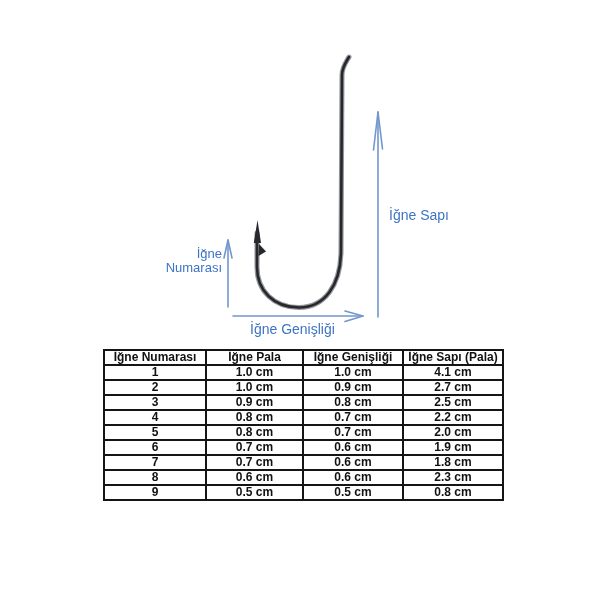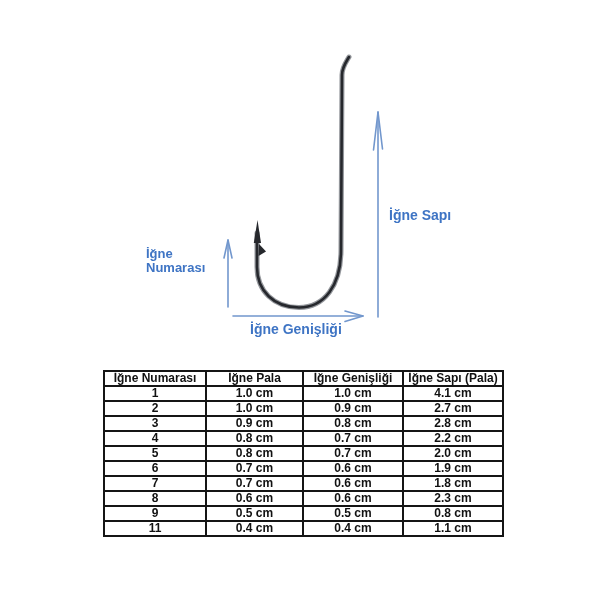--- a/index.html
+++ b/index.html
@@ -19,38 +19,37 @@
     overflow:hidden;
   }
   .diagram-svg{position:absolute;left:0;top:0;}
   .hook-outer{fill:none;stroke:var(--hook-light);stroke-width:5;stroke-linejoin:round;stroke-linecap:round;}
   .hook-inner{fill:none;stroke:var(--hook-dark);stroke-width:2.6;stroke-linejoin:round;stroke-linecap:round;}
   .hook-solid{fill:var(--hook-dark);stroke:none;}
   .arrow-line{fill:none;stroke:var(--arrow-blue);stroke-width:1.6;stroke-linecap:round;stroke-linejoin:round;}
   .diagram-label{
     position:absolute;
     color:var(--label-blue);
-    font-weight:700;
+    font-weight:400;
     font-size:14px;
     white-space:nowrap;
   }
   .label-length{
     left:146px;top:247px;width:76px;
-    text-align:left;font-size:13px;line-height:14px;white-space:normal;
+    text-align:right;font-size:13px;line-height:14px;white-space:normal;
   }
   .label-shank{left:389px;top:207px;}
   .label-gap{left:250px;top:321px;}
 
   .spec-table{
     position:absolute;left:103px;top:349px;
     border-collapse:collapse;
     table-layout:fixed;
     width:399px;
     background:#ffffff;
-    margin-top:21px;
   }
   .spec-table th,.spec-table td{
     border:2px solid var(--border-black);
     height:14px;
     padding:0 1px;
     text-align:center;
     vertical-align:middle;
     font-size:12px;
     line-height:13px;
     color:#111;
@@ -123,21 +122,21 @@
       <tr>
         <td class="num">2</td>
         <td>1.0 cm</td>
         <td>0.9 cm</td>
         <td>2.7 cm</td>
       </tr>
       <tr>
         <td class="num">3</td>
         <td>0.9 cm</td>
         <td>0.8 cm</td>
-        <td>2.8 cm</td>
+        <td>2.5 cm</td>
       </tr>
       <tr>
         <td class="num">4</td>
         <td>0.8 cm</td>
         <td>0.7 cm</td>
         <td>2.2 cm</td>
       </tr>
       <tr>
         <td class="num">5</td>
         <td>0.8 cm</td>
@@ -161,20 +160,14 @@
         <td>0.6 cm</td>
         <td>0.6 cm</td>
         <td>2.3 cm</td>
       </tr>
       <tr>
         <td class="num">9</td>
         <td>0.5 cm</td>
         <td>0.5 cm</td>
         <td>0.8 cm</td>
       </tr>
-      <tr>
-        <td class="num">11</td>
-        <td>0.4 cm</td>
-        <td>0.4 cm</td>
-        <td>1.1 cm</td>
-      </tr>
     </tbody>
 </table>
 
 </body></html>

